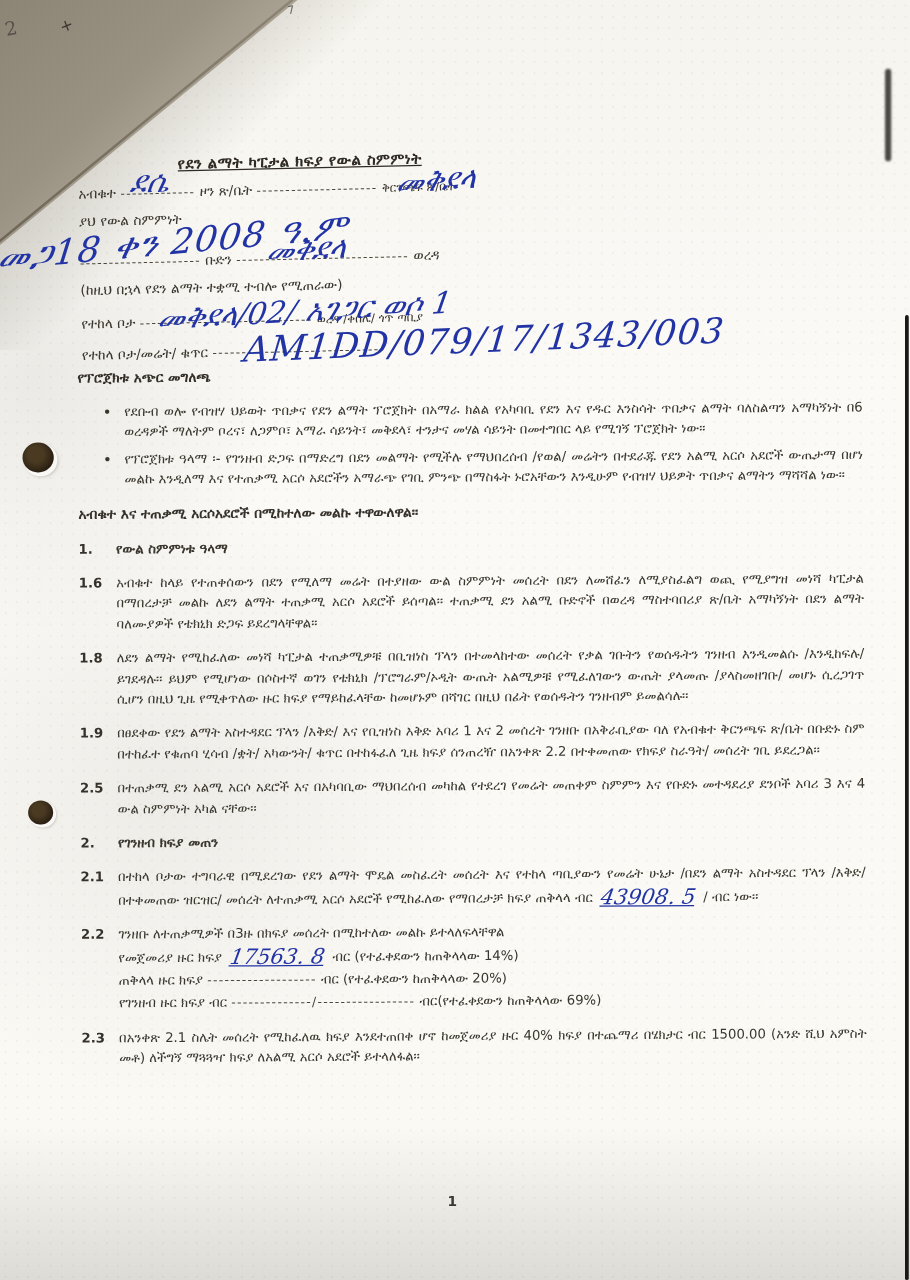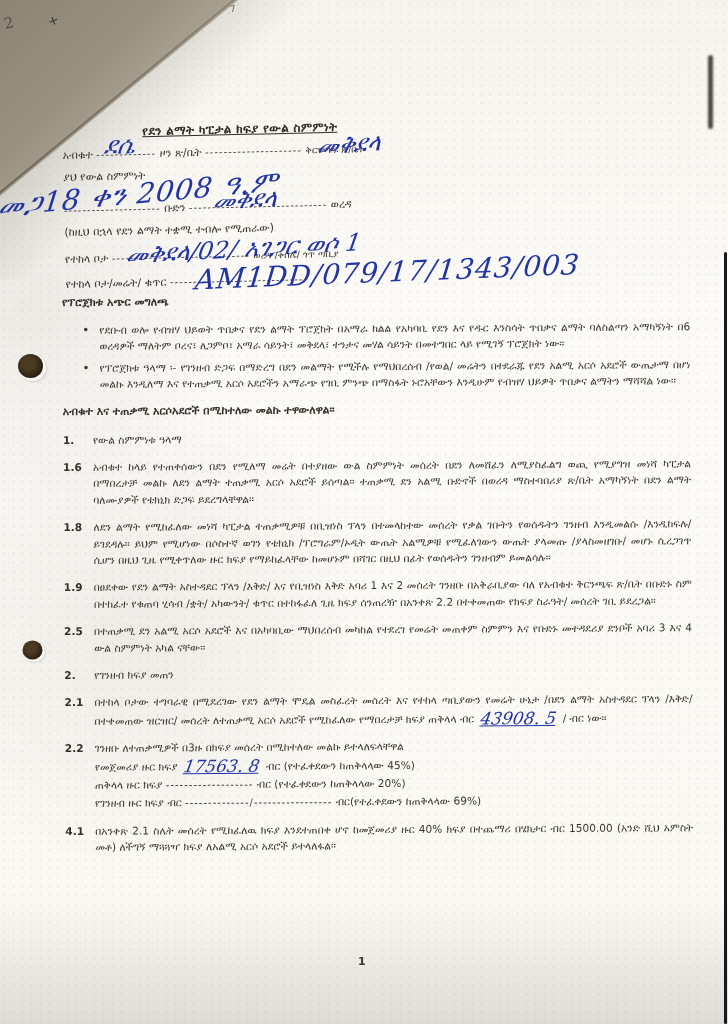--- a/index.html
+++ b/index.html
@@ -57,21 +57,21 @@
   .small-lbl{font-size:9.5px;}
 
   .bodytext{position:absolute;left:62px;top:296px;width:628px;transform:rotate(-0.35deg);transform-origin:left top;}
   .sec-head{font-size:11px;font-weight:bold;color:#332f28;margin-bottom:10px;}
   .bullets{margin:14px 0 0 20px;}
   .bullet{display:flex;gap:10px;font-size:10.6px;line-height:1.5;margin-bottom:6px;text-align:justify;}
   .bullet .dot{font-size:12px;line-height:1.3;}
   .agree{font-size:11px;margin:12px 0 14px 0;font-weight:bold;color:#36322b;}
   .clause{display:flex;gap:8px;font-size:10.6px;line-height:1.55;margin-bottom:11px;text-align:justify;}
   .clause .num{flex:0 0 22px;font-weight:bold;color:#36322b;}
-  .clause.h .txt{font-weight:normal;}
+  .clause.h .txt{font-weight:bold;}
   .pay-rows{margin-top:2px;}
   .pay-row{white-space:nowrap;font-size:10.6px;line-height:1.7;}
   .hw-inline{font-size:17px;position:relative;top:2px;margin:0 3px;}
   .pagenum{position:absolute;left:358px;top:955px;font-size:11px;color:#3b372f;font-weight:bold;}
 </style>
 </head>
 <body>
 
 <div class="paper"></div>
 <div class="corner"></div>
@@ -183,36 +183,36 @@
     </div>
 
     <div class="clause">
       <span class="num">2.2</span>
       <span class="txt">
         <span>ገንዘቡ ለተጠቃሚዎች በ3ዙ በክፍያ መሰረት በሚከተለው መልኩ ይተላለፍላቸዋል</span>
         <span class="pay-rows">
           <div class="pay-row">
             <span>የመጀመሪያ ዙር ክፍያ</span>
             <span class="hw hw-inline" style="text-decoration:underline;">17563. 8</span>
-            <span>ብር (የተፈቀደውን ከጠቅላላው 45%)</span>
+            <span>ብር (የተፈቀደውን ከጠቅላላው 14%)</span>
           </div>
           <div class="pay-row">
             <span>ጠቅላላ ዙር ክፍያ</span>
             <span class="dash">-------------------</span>
             <span>ብር (የተፈቀደውን ከጠቅላላው 20%)</span>
           </div>
           <div class="pay-row">
             <span>የገንዘብ ዙር ክፍያ ብር</span>
             <span class="dash">--------------/-----------------</span>
             <span>ብር(የተፈቀደውን ከጠቅላላው 69%)</span>
           </div>
         </span>
       </span>
     </div>
 
     <div class="clause">
-      <span class="num">4.1</span>
+      <span class="num">2.3</span>
       <span class="txt">በአንቀጽ 2.1 ስሌት መሰረት የሚከፈለዉ ክፍያ እንደተጠበቀ ሆኖ ከመጀመሪያ ዙር 40% ክፍያ በተጨማሪ በሄክታር ብር 1500.00 (አንድ ሺህ አምስት መቶ) ለችግኝ ማጓጓዣ ክፍያ ለአልሚ አርሶ አደሮች ይተላለፋል፡፡</span>
     </div>
   </div>
 
   <div class="pagenum">1</div>
 </div>
 
 </body></html>

